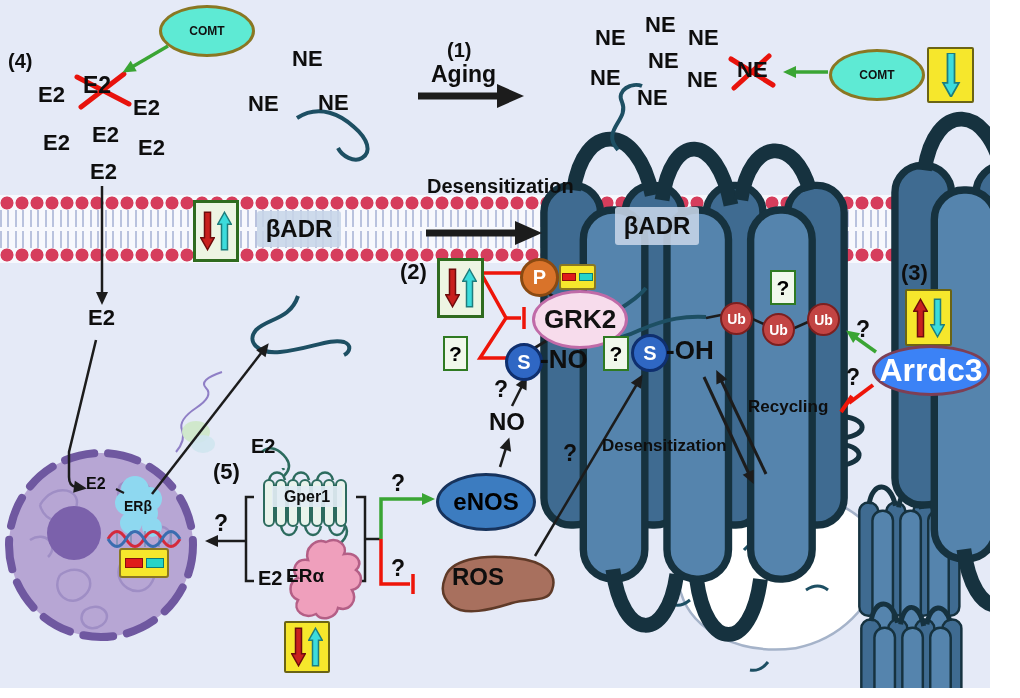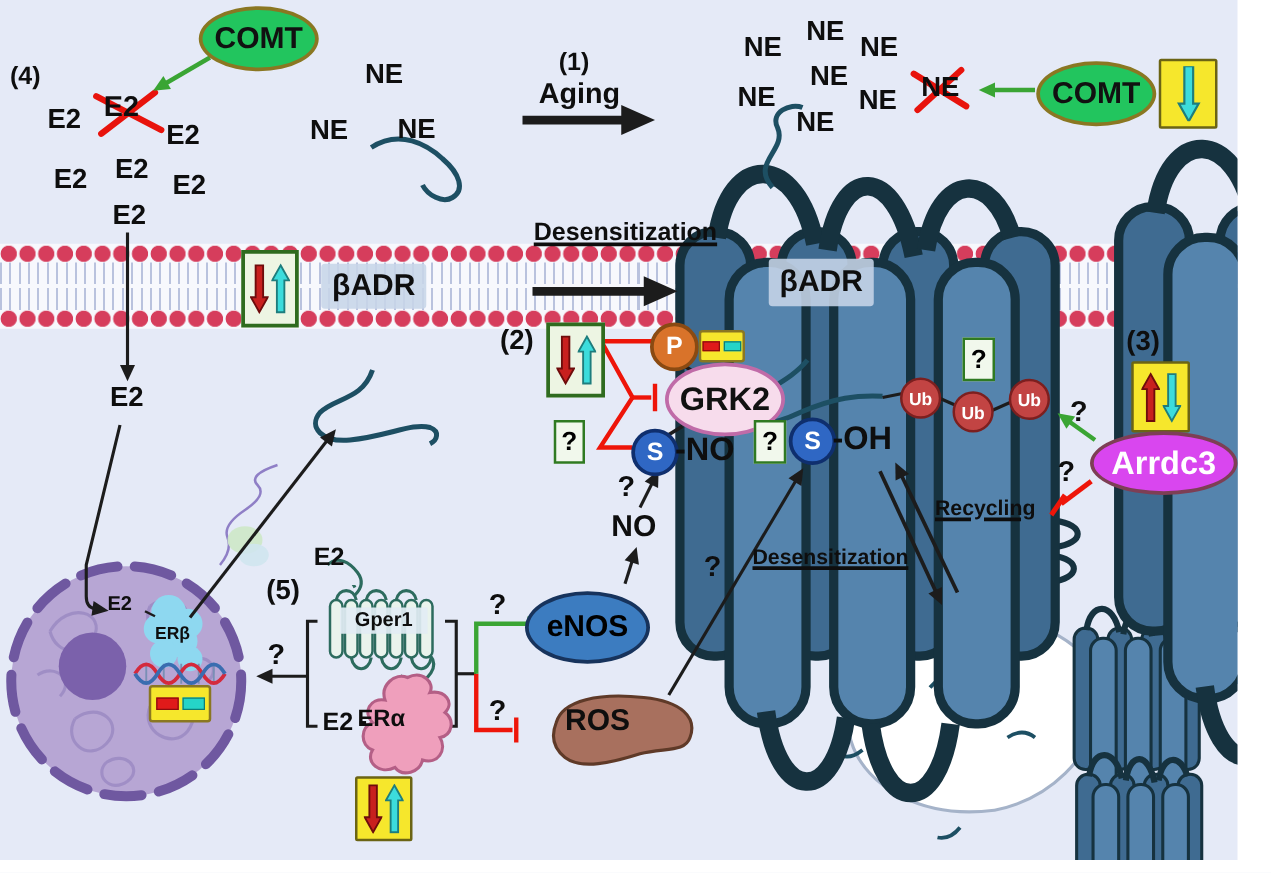--- a/index.html
+++ b/index.html
@@ -4,37 +4,37 @@
 <style>
   html,body{margin:0;padding:0;background:#fff;}
   .canvas{position:relative;width:1020px;height:698px;background:#ffffff;
           font-family:"Liberation Sans",sans-serif;overflow:hidden;}
   .diagram{position:absolute;left:0;top:0;width:990px;height:688px;background:#e5eaf7;}
   svg{display:block;}
   .abs{position:absolute;}
   .lbl{position:absolute;font-weight:bold;color:#0e0e0e;white-space:nowrap;line-height:1;z-index:6;}
   .s14{font-size:14px}.s16{font-size:16px}.s19{font-size:19px}.s20{font-size:20px}
   .s21{font-size:17px}.s22{font-size:22px}.s23{font-size:23px}.s24{font-size:24px}.s26{font-size:26px}
-  .ul{text-decoration:underline;text-decoration-thickness:2.5px;}
+  .ul{text-decoration-thickness:2.5px;}
   .ctr{display:flex;align-items:center;justify-content:center;text-align:center;}
   
   .membrane{position:absolute;left:0;top:195px;width:990px;height:68px;background:#f7f8fd;z-index:1;}
   .heads{position:absolute;left:0;width:100%;height:16px;
          background-image:radial-gradient(circle at 7px 8px,#d63d5c 6.2px,rgba(0,0,0,0) 6.8px);
          background-size:15px 16px;}
   .tails{position:absolute;left:0;top:15px;width:100%;height:38px;
          background-image:linear-gradient(to bottom,rgba(0,0,0,0) 0 46%,#f7f8fd 46% 54%,rgba(0,0,0,0) 54%),
          repeating-linear-gradient(90deg,#b9c2de 0 1.6px,rgba(0,0,0,0) 1.6px 7.5px);}
   
   .oval{position:absolute;border-radius:50%;font-weight:bold;z-index:6;}
   .circle{position:absolute;border-radius:50%;font-weight:bold;color:#fff;z-index:6;}
-  .comt{background:#22c55e;border:3px solid #8a7722;color:#111;font-size:24px;}
+  .comt{background:#5eead4;border:3px solid #8a7722;color:#111;font-size:12px;}
   .grk2{background:#f7dcec;border:3px solid #c06ba8;color:#111;font-size:26px;}
   .enos{background:#3c7cc0;border:3px solid #17335c;color:#000;font-size:24px;}
-  .arrdc3{background:#d946ef;border:3px solid #7d3f55;color:#fff;font-size:26px;}
+  .arrdc3{background:#3b82f6;border:3px solid #7d3f55;color:#fff;font-size:32px;}
   .pcirc{background:#d9732a;border:3px solid #8a4a12;font-size:20px;}
   .scirc{background:#2f67c4;border:3px solid #0f2f6e;font-size:20px;}
   .ubcirc{background:#c24443;border:2.5px solid #7c1f1f;font-size:14px;}
   
   .plate{position:absolute;background:rgba(199,213,232,0.88);color:#0e0e0e;font-weight:bold;
          font-size:24px;z-index:6;border-radius:3px;}
   .gperplate{position:absolute;background:rgba(226,237,244,0.92);color:#0e0e0e;font-weight:bold;
          font-size:16px;z-index:6;}
   
   .udbox{position:absolute;display:flex;align-items:center;justify-content:center;gap:2px;z-index:6;}
@@ -372,21 +372,21 @@
     <span>Arrdc3</span>
   </div>
   <div class="lbl s23" style="left:856px;top:318px;">?</div>
   <div class="lbl s23" style="left:846px;top:366px;">?</div>
   <div class="lbl s21 ul" style="left:748px;top:398px;">Recycling</div>
   <div class="lbl s21 ul" style="left:602px;top:437px;">Desensitization</div>
 
   
   <div class="lbl s23" style="left:494px;top:378px;">?</div>
   <div class="lbl s24" style="left:489px;top:410px;">NO</div>
-  <div class="oval enos ctr" style="left:420px;top:473px;width:94px;height:52px;">
+  <div class="oval enos ctr" style="left:436px;top:473px;width:94px;height:52px;">
     <span>eNOS</span>
   </div>
   <div class="lbl s23" style="left:563px;top:442px;">?</div>
 
   
   <div class="lbl s16" style="left:86px;top:476px;">E2</div>
   <div class="lbl s14" style="left:124px;top:499px;">ERβ</div>
   <div class="genebox" style="left:119px;top:548px;width:46px;height:26px;">
     <i class="dash-red" style="width:16px;height:8px;"></i>
     <i class="dash-teal" style="width:16px;height:8px;"></i>

